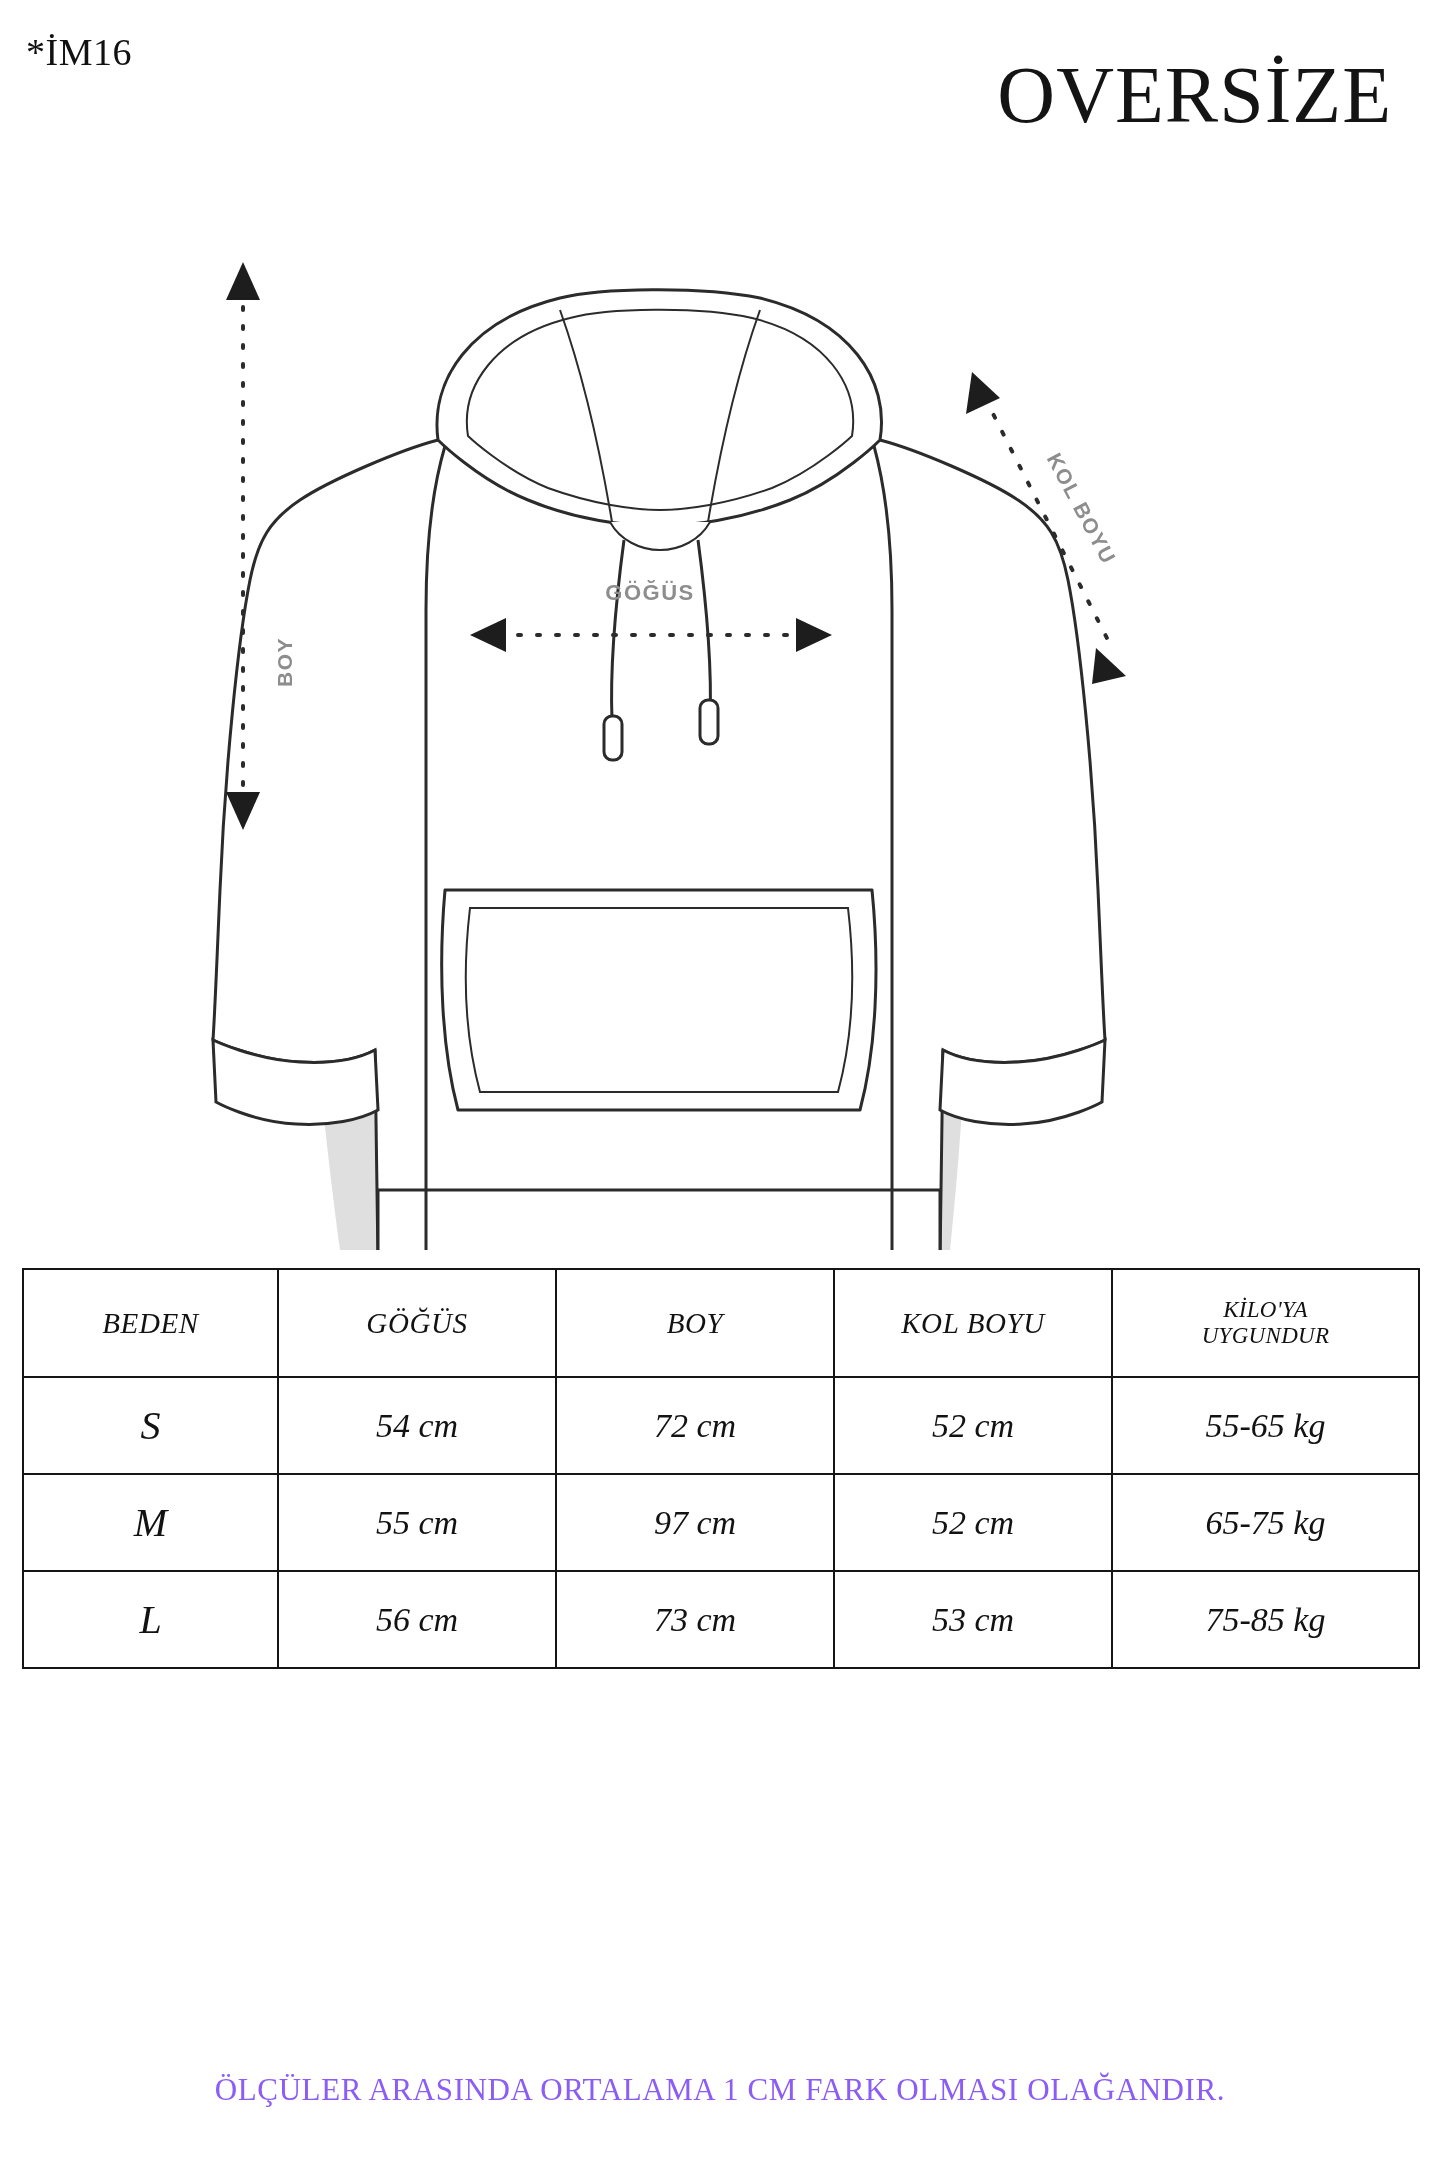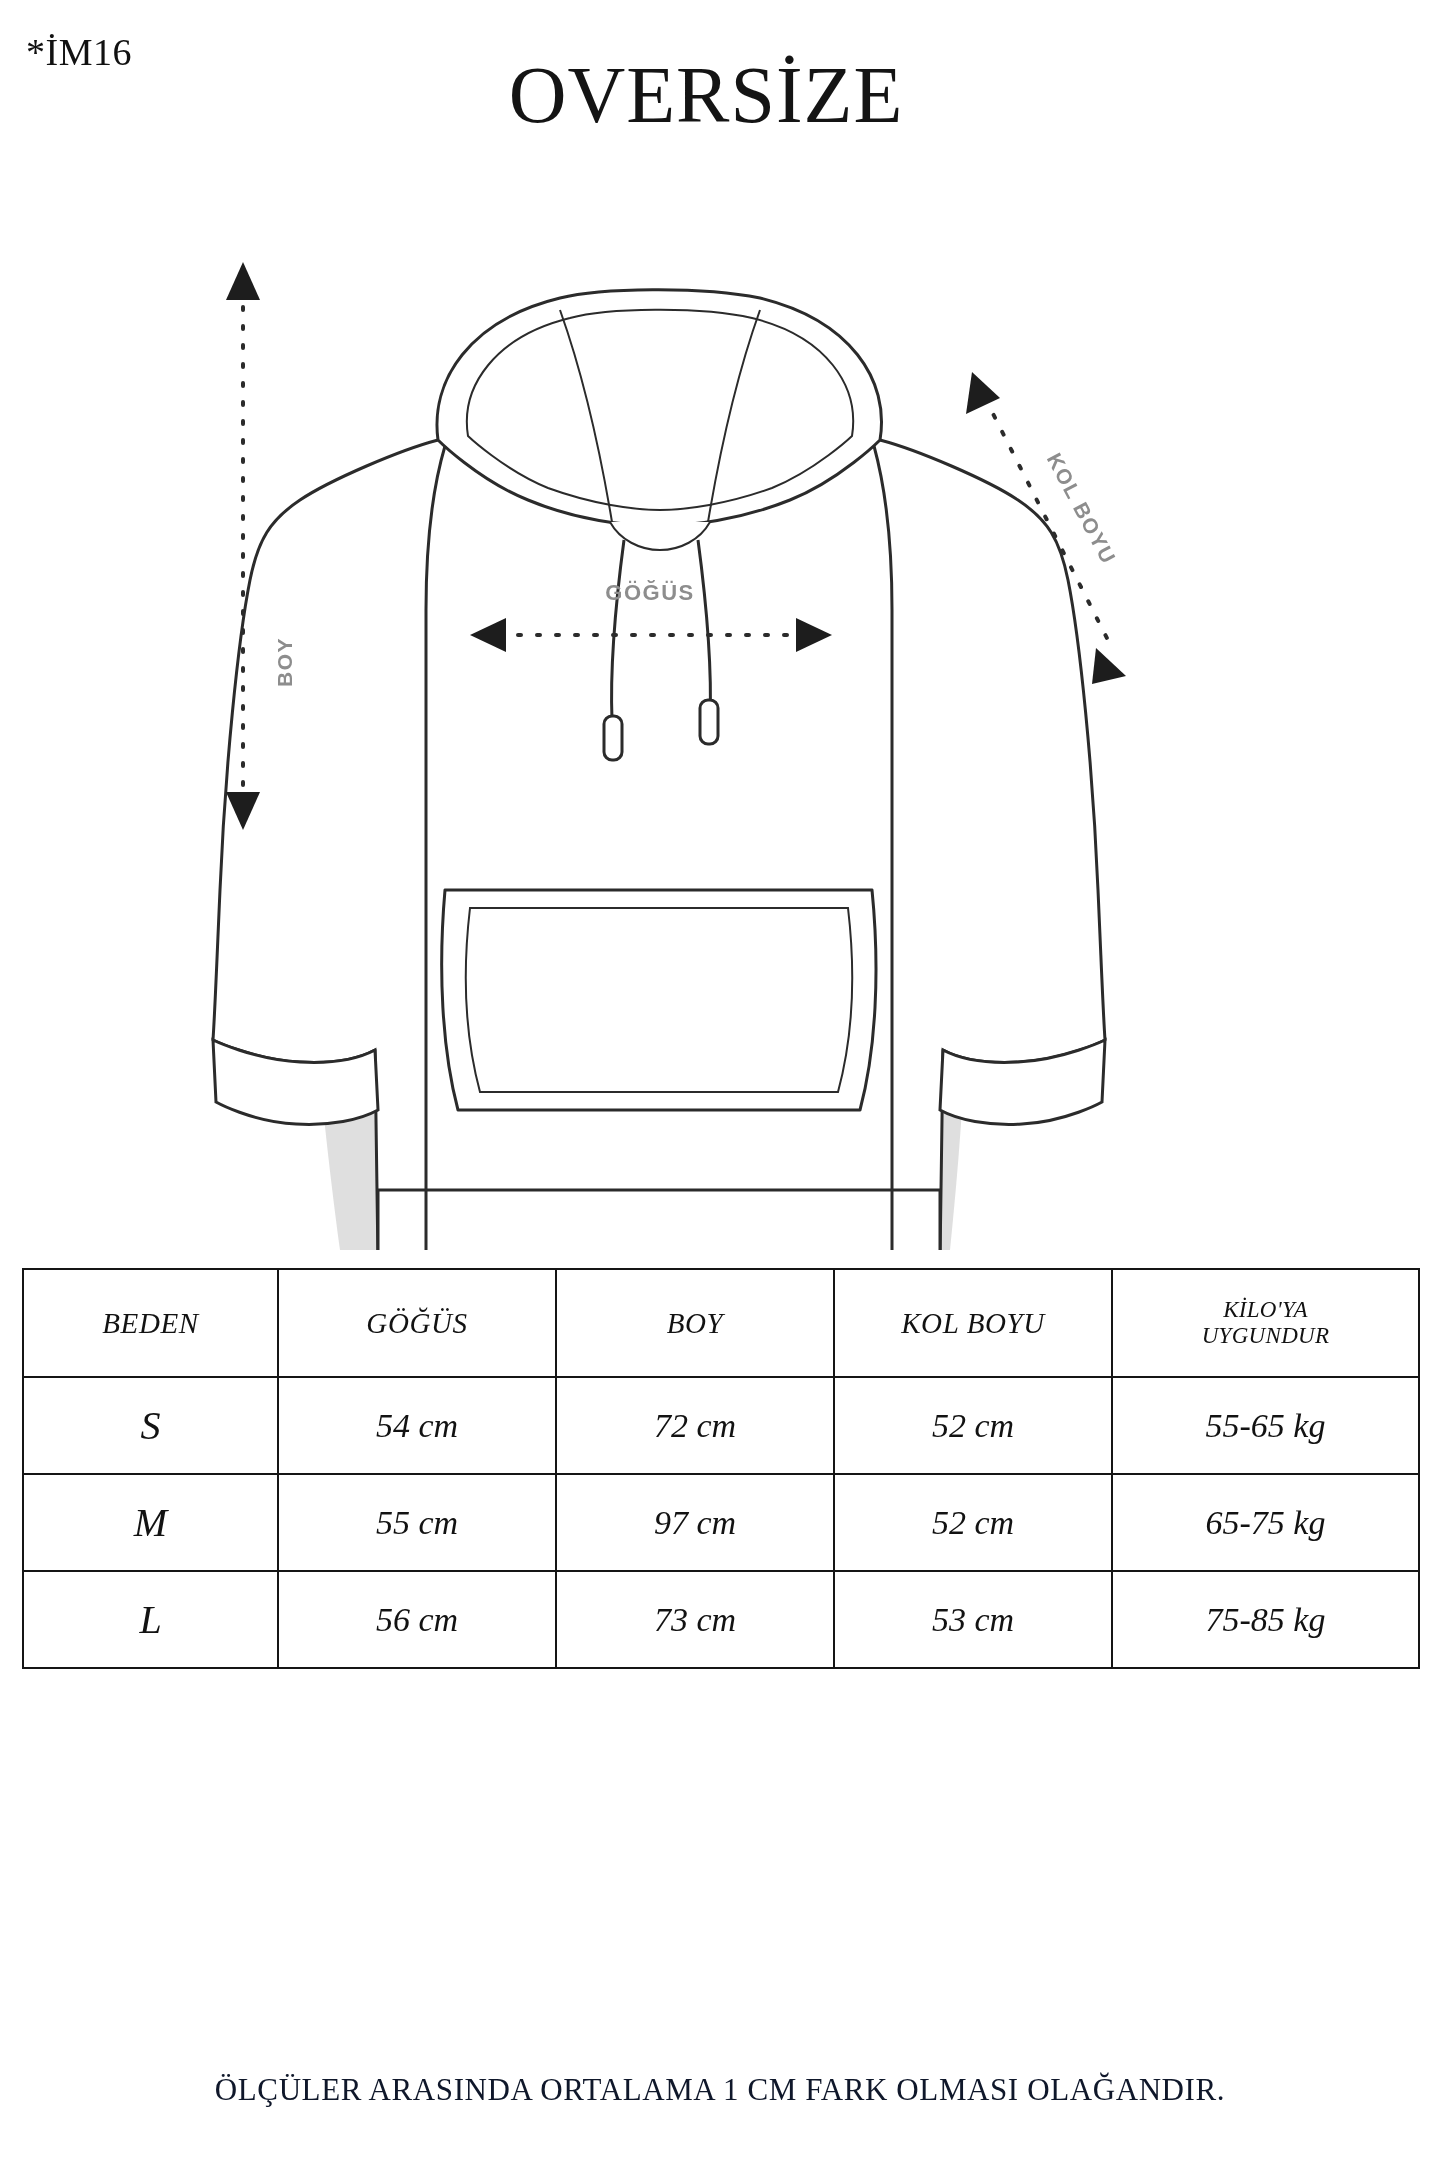--- a/index.html
+++ b/index.html
@@ -22,21 +22,21 @@
     font-family: "Liberation Serif", serif;
     font-size: 38px;
     letter-spacing: 0.5px;
     color: #111;
   }
   .main-title {
     position: absolute;
     left: 0;
     top: 50px;
     width: 1392px;
-    text-align: center;
+    text-align: right;
     font-family: "Liberation Serif", serif;
     font-size: 80px;
     letter-spacing: 1px;
     color: #141414;
     font-weight: 400;
     padding-left: 20px;
   }
 
   
   .illustration {
@@ -102,21 +102,21 @@
 
   .footer-note {
     position: absolute;
     left: 0;
     top: 2072px;
     width: 1440px;
     text-align: center;
     font-family: "Liberation Serif", serif;
     font-size: 31px;
     letter-spacing: 0.6px;
-    color: #0f172a;
+    color: #8b5cf6;
   }
 
   
   .illu-text {
     font-family: "Liberation Sans", sans-serif;
     fill: #8d8d8d;
     font-weight: bold;
     letter-spacing: 1.5px;
   }
 </style>

